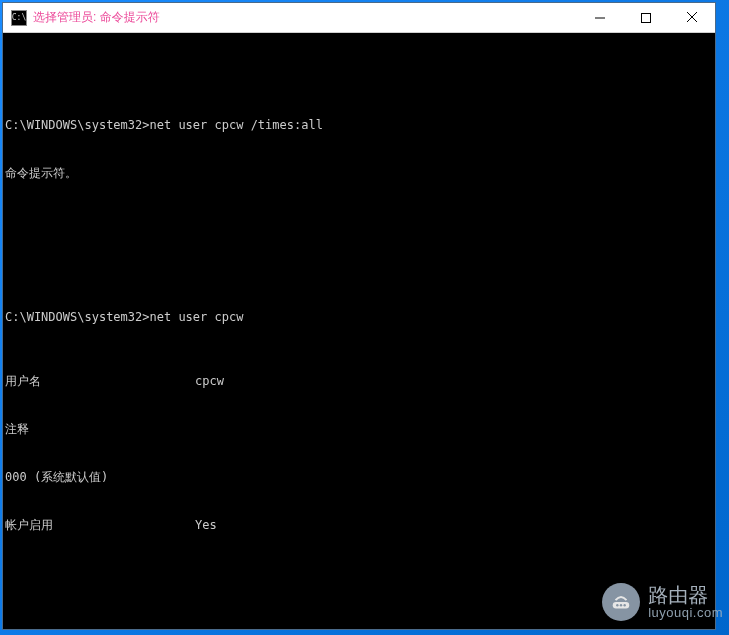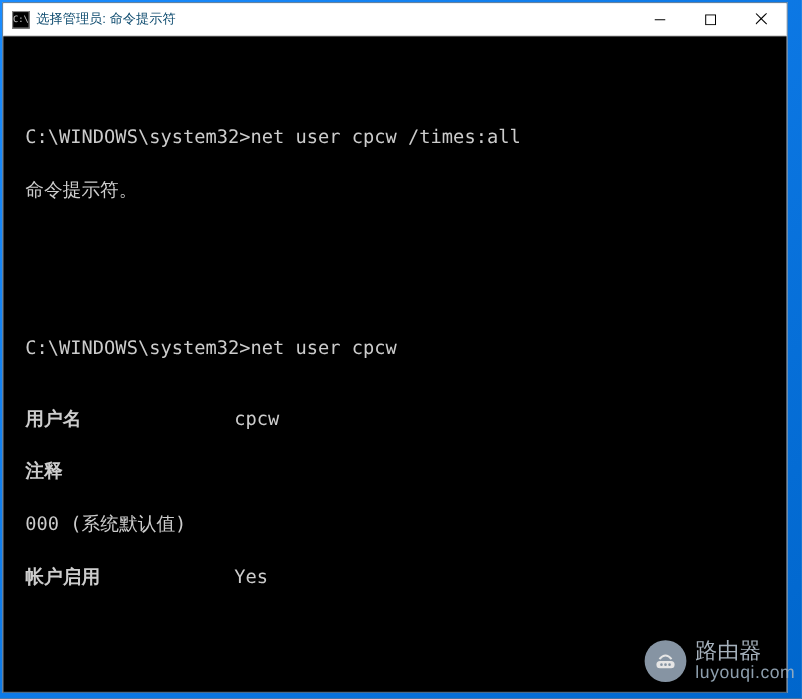--- a/index.html
+++ b/index.html
@@ -41,50 +41,50 @@
     justify-content: center;
   }
   .titlebar-icon-inner {
     font-size: 8px;
     color: #ccc;
     font-family: monospace;
   }
   .titlebar-text {
     flex: 1;
     font-size: 12px;
-    color: #0c4a6e;
+    color: #ec4899;
   }
   .titlebar-controls {
     display: flex;
     height: 100%;
   }
   .titlebar-btn {
     width: 46px;
     height: 100%;
     display: flex;
     align-items: center;
     justify-content: center;
     cursor: pointer;
   }
   .titlebar-btn svg { display: block; }
   .terminal {
     flex: 1;
     background: #000;
     color: #ccc;
     font-family: "NSimSun", "SimSun", "Consolas", monospace;
-    font-size: 17px;
+    font-size: 12px;
     line-height: 16px;
-    padding: 4px 0 0 20px;
+    padding: 4px 0 0 2px;
     white-space: pre;
     overflow: hidden;
     position: relative;
   }
   .line { min-height: 16px; }
   .kv { display: flex; }
-  .kv-label { width: 190px; font-weight: bold; }
+  .kv-label { width: 190px; }
   .watermark {
     position: absolute;
     right: 6px;
     bottom: 14px;
     display: flex;
     align-items: center;
     gap: 8px;
     color: #b8c5d1;
     opacity: 0.9;
   }
@@ -92,21 +92,21 @@
     width: 38px;
     height: 38px;
     border-radius: 50%;
     background: #95a5b5;
     display: flex;
     align-items: center;
     justify-content: center;
   }
   .wm-text { display: flex; flex-direction: column; line-height: 1.1; }
   .wm-title { font-size: 20px; font-weight: 500; }
-  .wm-sub { font-size: 16px; letter-spacing: 0.5px; color: #9db0c0; text-align: center; }
+  .wm-sub { font-size: 13px; letter-spacing: 0.5px; color: #9db0c0; text-align: center; }
 </style>
 </head>
 <body>
 
 <div class="window">
   <div class="titlebar">
     <div class="titlebar-icon">
       <span class="titlebar-icon-inner">C:\</span>
     </div>
     <div class="titlebar-text">选择管理员: 命令提示符</div>

